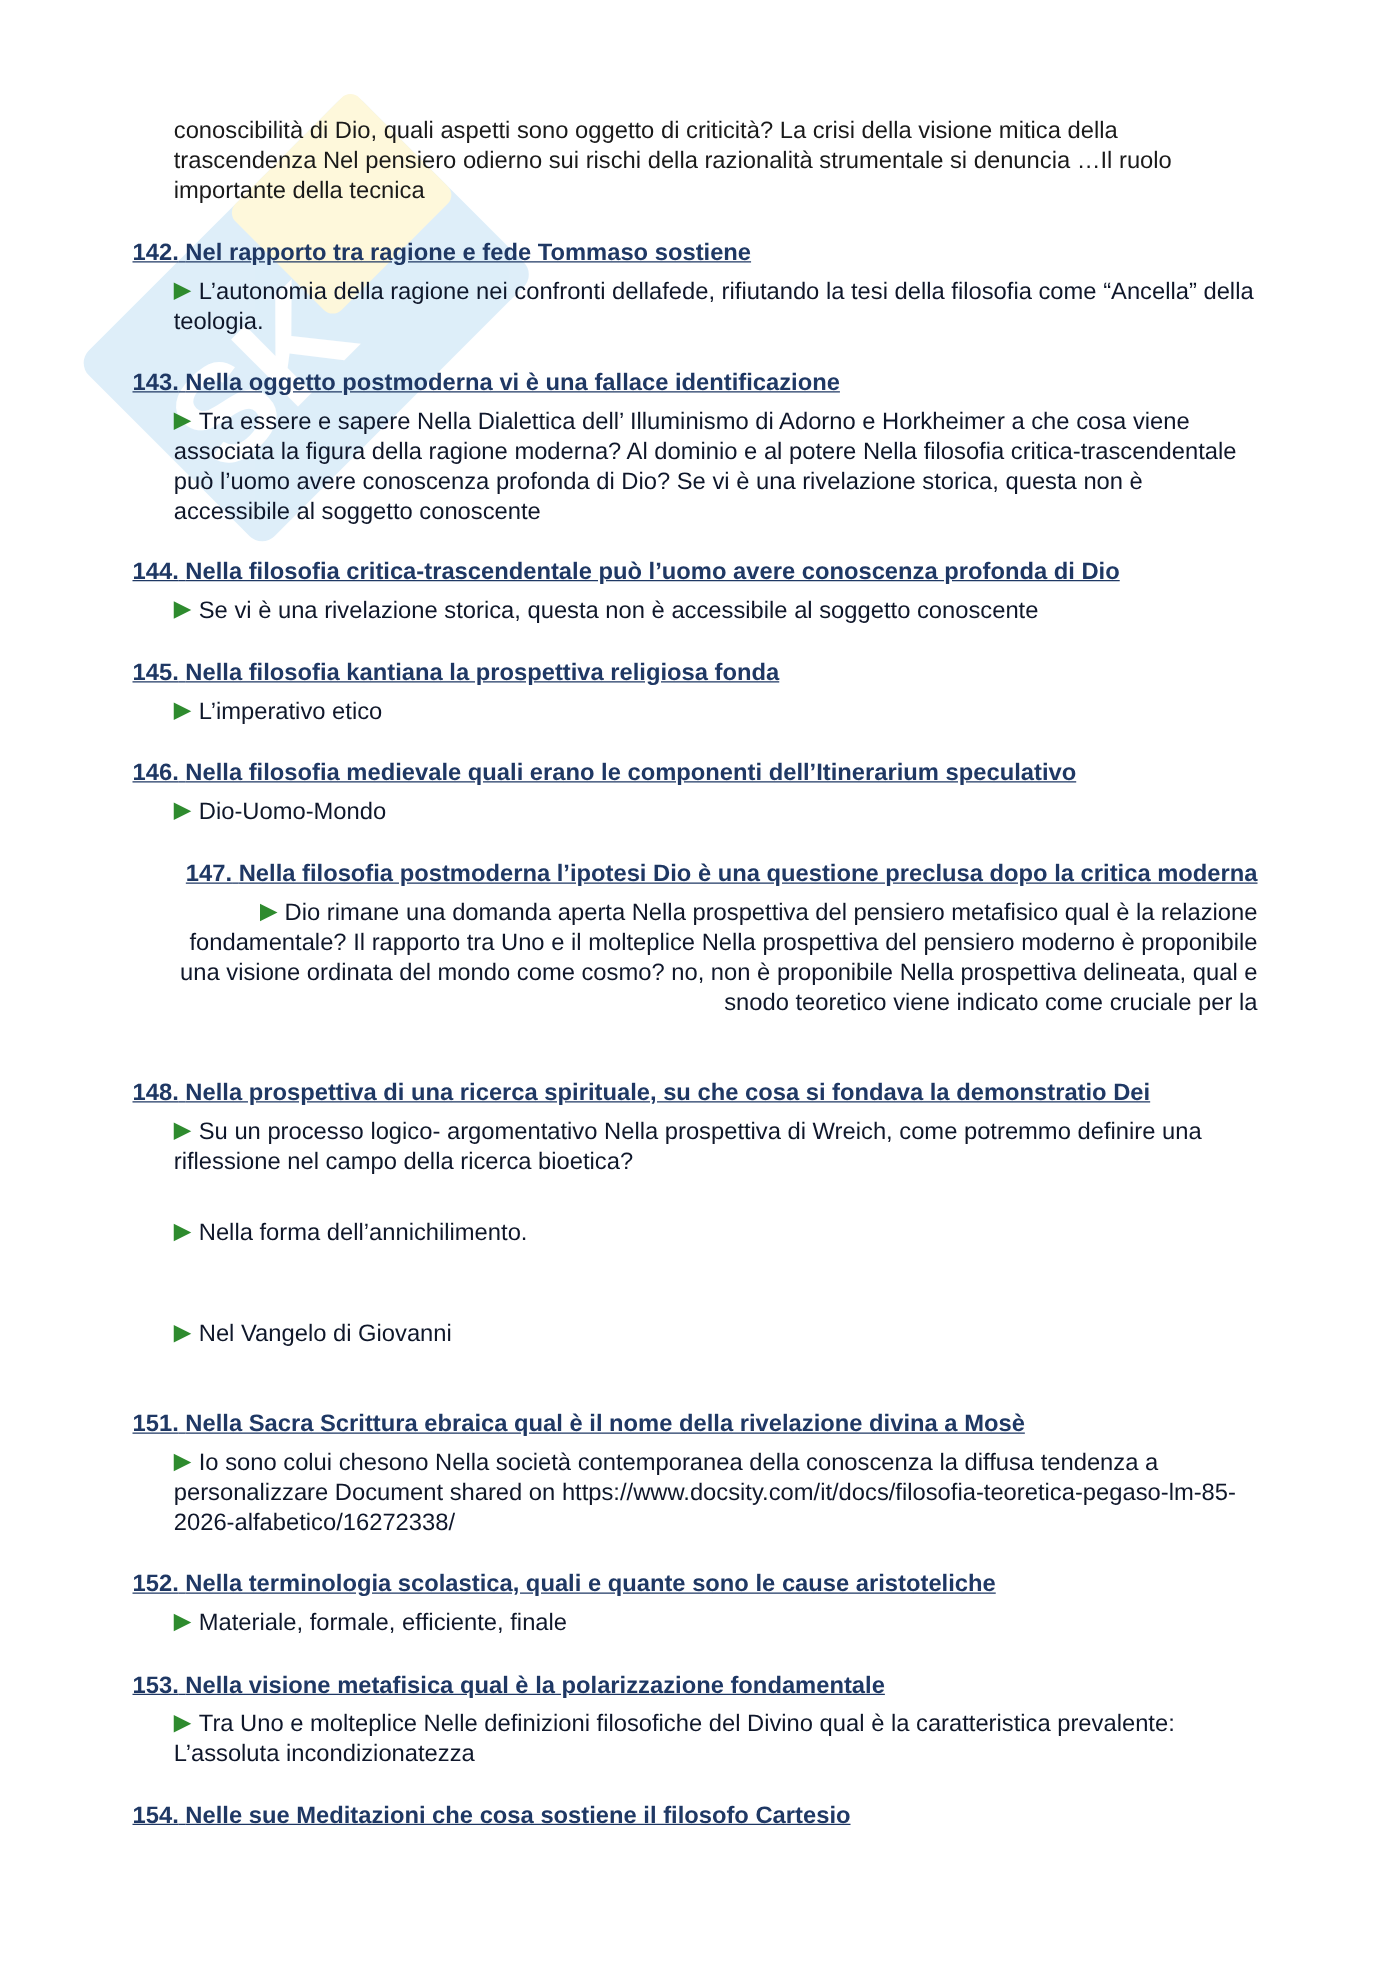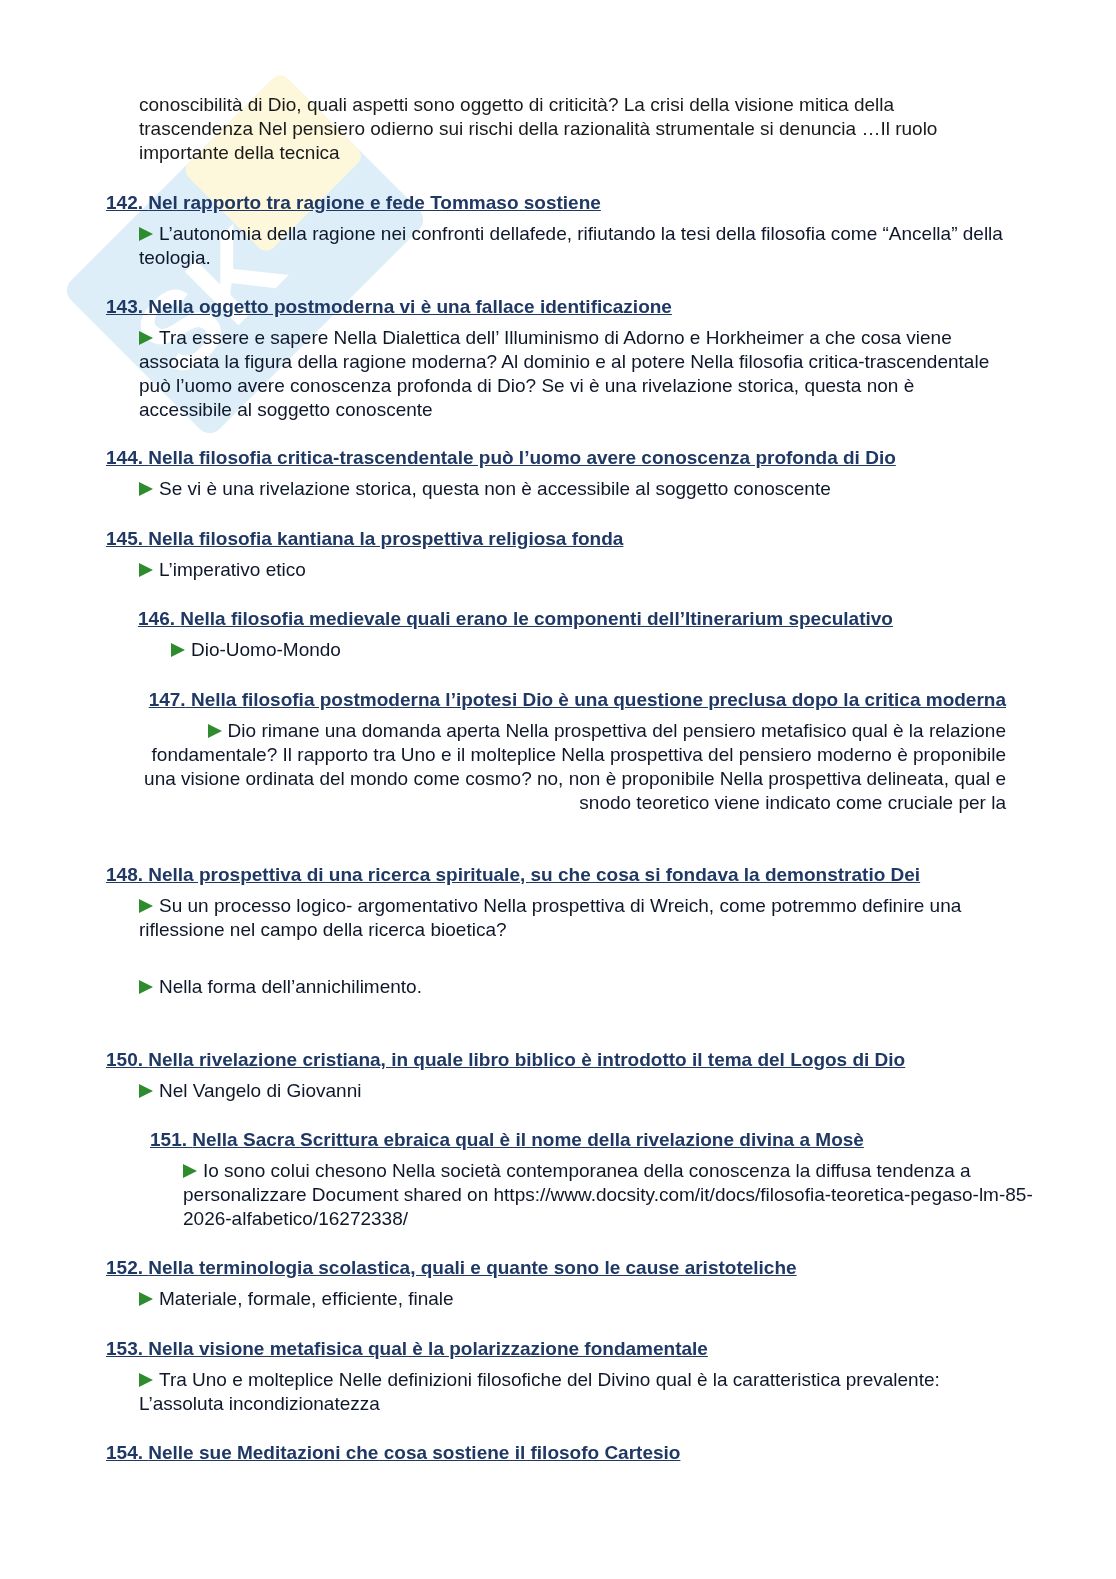--- a/index.html
+++ b/index.html
@@ -44,45 +44,44 @@
   <div class="q" style="top:446px;">
     <p class="q-title"><span>144.</span> <span></span> <span>Nella filosofia critica-trascendentale può l’uomo avere conoscenza profonda di Dio</span></p>
     <div class="q-answer"><span class="tri"></span><span>Se vi è una rivelazione storica, questa non è accessibile al soggetto conoscente</span></div>
   </div>
 
   <div class="q" style="top:527px;">
     <p class="q-title"><span>145.</span> <span></span> <span>Nella filosofia kantiana la prospettiva religiosa fonda</span></p>
     <div class="q-answer"><span class="tri"></span><span>L’imperativo etico</span></div>
   </div>
 
-  <div class="q" style="top:607px;margin-left:32px;">
+  <div class="q" style="top:607px;">
     <p class="q-title"><span>146.</span> <span></span> <span>Nella filosofia medievale quali erano le componenti dell’Itinerarium speculativo</span></p>
     <div class="q-answer"><span class="tri"></span><span>Dio-Uomo-Mondo</span></div>
   </div>
 
   <div class="q" style="top:688px;text-align:right;">
     <p class="q-title"><span>147.</span> <span></span> <span>Nella filosofia postmoderna l’ipotesi Dio è una questione preclusa dopo la critica moderna</span></p>
     <div class="q-answer"><span class="tri"></span><span>Dio rimane una domanda aperta  Nella prospettiva del pensiero metafisico qual è la relazione fondamentale? Il rapporto tra Uno e il molteplice  Nella prospettiva del pensiero moderno è proponibile una visione ordinata del mondo come cosmo? no, non è proponibile  Nella prospettiva delineata, qual e snodo teoretico viene indicato come cruciale per la</span></div>
   </div>
 
   <div class="q" style="top:863px;">
     <p class="q-title"><span>148.</span> <span></span> <span>Nella prospettiva di una ricerca spirituale, su che cosa si fondava la demonstratio Dei</span></p>
     <div class="q-answer"><span class="tri"></span><span>Su un processo logico- argomentativo  Nella prospettiva di Wreich, come potremmo definire una riflessione nel campo della ricerca bioetica?</span></div>
   </div>
 
   <div class="q" style="top:967px;">
     <div class="q-answer"><span class="tri"></span><span>Nella forma dell’annichilimento.</span></div>
   </div>
 
   <div class="q" style="top:1048px;">
-    <p class="q-title"><span>150.</span> <span></span> <span>Nella rivelazione cristiana, in quale libro biblico è introdotto il tema del Logos di Dio</span></p>
     <div class="q-answer"><span class="tri"></span><span>Nel Vangelo di Giovanni</span></div>
   </div>
 
-  <div class="q" style="top:1128px;margin-left:44px;">
+  <div class="q" style="top:1128px;">
     <p class="q-title"><span>151.</span> <span></span> <span>Nella Sacra Scrittura ebraica qual è il nome della rivelazione divina a Mosè</span></p>
     <div class="q-answer"><span class="tri"></span><span>Io sono colui chesono  Nella società contemporanea della conoscenza la diffusa tendenza a personalizzare Document shared on https://www.docsity.com/it/docs/filosofia-teoretica-pegaso-lm-85-2026-alfabetico/16272338/</span></div>
   </div>
 
   <div class="q" style="top:1256px;">
     <p class="q-title"><span>152.</span> <span></span> <span>Nella terminologia scolastica, quali e quante sono le cause aristoteliche</span></p>
     <div class="q-answer"><span class="tri"></span><span>Materiale, formale, efﬁciente, finale</span></div>
   </div>
 
   <div class="q" style="top:1337px;">

